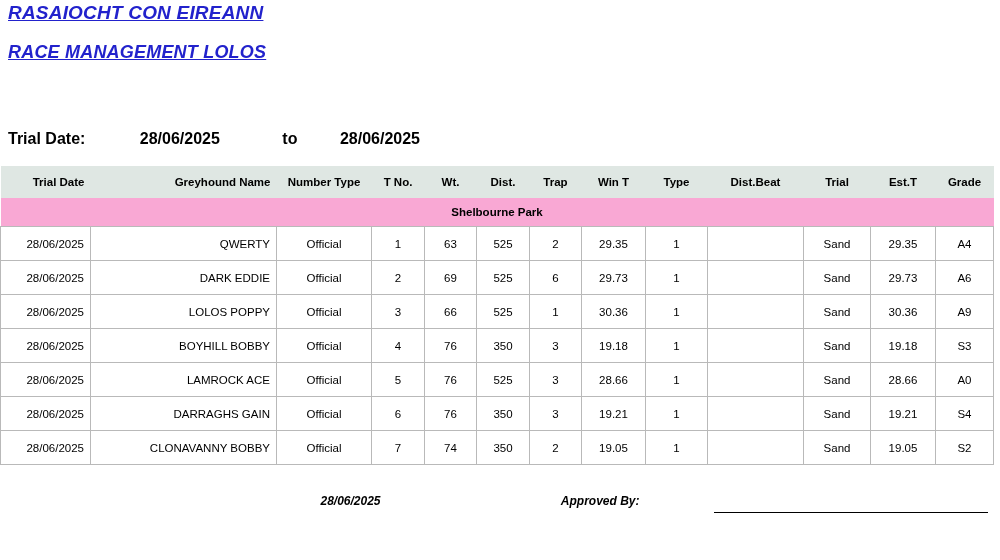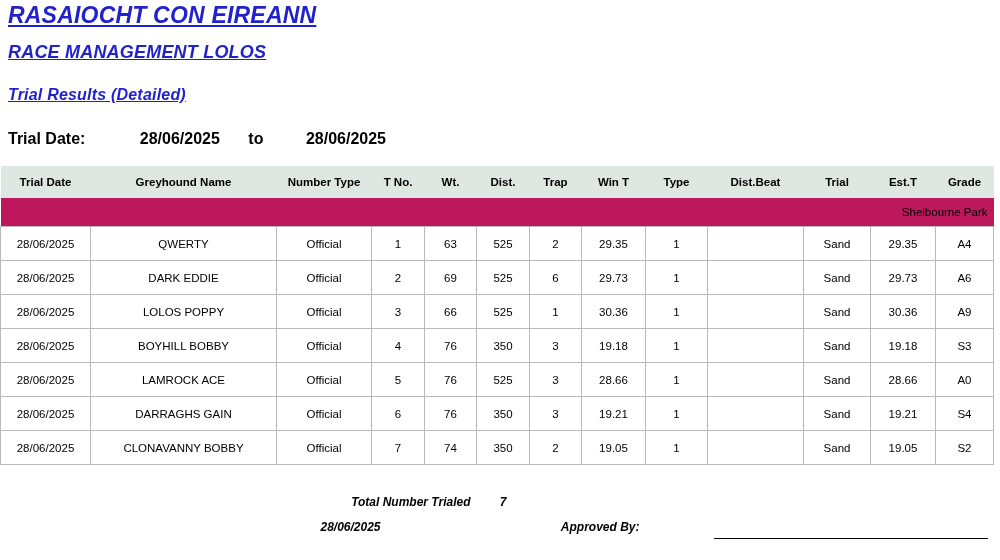--- a/index.html
+++ b/index.html
@@ -24,21 +24,21 @@
     color: #2222cc;
     font-weight: bold;
     font-style: italic;
     text-decoration: underline;
     letter-spacing: 0.2px;
   }
   .title-1 {
     position: absolute;
     left: 8px;
     top: 2px;
-    font-size: 23px;
+    font-size: 19px;
   }
   .title-2 {
     position: absolute;
     left: 8px;
     top: 42px;
     font-size: 18px;
   }
   .title-3 {
     position: absolute;
     left: 8px;
@@ -48,21 +48,21 @@
   .daterow {
     position: absolute;
     left: 8px;
     top: 130px;
     font-size: 16px;
     font-weight: bold;
     white-space: nowrap;
   }
   .daterow .lbl { display: inline-block; }
   .daterow .d1 { display: inline-block; margin-left: 50px; }
-  .daterow .to { display: inline-block; margin-left: 24px; }
+  .daterow .to { display: inline-block; margin-left: 58px; }
   .daterow .d2 { display: inline-block; margin-left: 38px; }
 
   table.grid {
     position: absolute;
     left: 0px;
     top: 166px;
     border-collapse: collapse;
     font-size: 11.5px;
     table-layout: fixed;
   }
@@ -70,36 +70,36 @@
     background: #dfe7e3;
     font-weight: bold;
     font-size: 11.5px;
     height: 32px;
     padding: 0 6px;
     border: none;
     text-align: center;
     white-space: nowrap;
   }
   table.grid th.left, table.grid td.left {
-    text-align: center;
+    text-align: right;
   }
   table.grid td {
     height: 33px;
     padding: 0 6px;
     border: 1px solid #b9b9b9;
     text-align: center;
     white-space: nowrap;
     background: #ffffff;
   }
   tr.venue td {
-    background: #be185d;
-    border: none;
-    font-weight: normal;
+    background: #f9a8d4;
+    border: none;
+    font-weight: bold;
     height: 28px;
-    text-align: right;
+    text-align: center;
   }
   tr.spacer td {
     background: #ffffff;
     border: none;
     height: 24px;
   }
   tr.totals td {
     border: none;
     background: #ffffff;
     height: 26px;
@@ -135,21 +135,20 @@
   .c-estt      { width: 65px; }
   .c-grade     { width: 58px; }
 </style>
 </head>
 <body>
 
 <div class="page">
 
   <div class="heading title-1">RASAIOCHT CON EIREANN</div>
   <div class="heading title-2">RACE MANAGEMENT LOLOS</div>
-  <div class="heading title-3">Trial Results (Detailed)</div>
 
   <div class="daterow">
     <span class="lbl">Trial Date:</span>
     <span class="d1">28/06/2025</span>
     <span class="to">to</span>
     <span class="d2">28/06/2025</span>
   </div>
 
   <table class="grid">
     <colgroup>
@@ -298,26 +297,20 @@
         <td></td>
         <td>Sand</td>
         <td>19.05</td>
         <td>S2</td>
       </tr>
 
       <tr class="spacer">
         <td colspan="13"></td>
       </tr>
 
-      <tr class="totals">
-        <td colspan="2"></td>
-        <td colspan="3" style="text-align:right;">Total Number Trialed</td>
-        <td style="text-align:center;">7</td>
-        <td colspan="7"></td>
-      </tr>
 
       <tr class="footer">
         <td colspan="2"></td>
         <td colspan="2" style="text-align:center;">28/06/2025</td>
         <td colspan="4" style="text-align:right;">Approved By:</td>
         <td></td>
         <td colspan="4" style="vertical-align:bottom;">
           <span class="sig-line"></span>
         </td>
       </tr>

